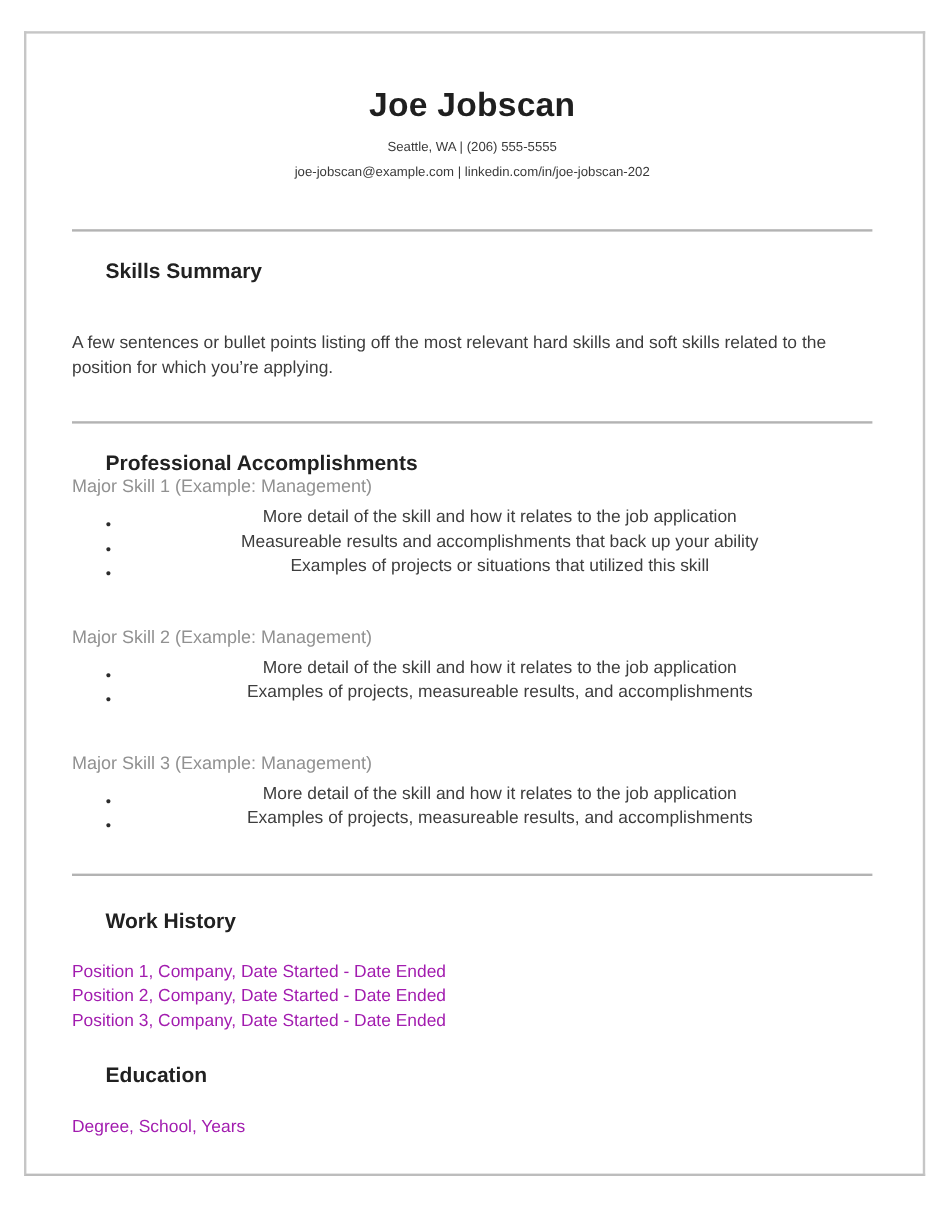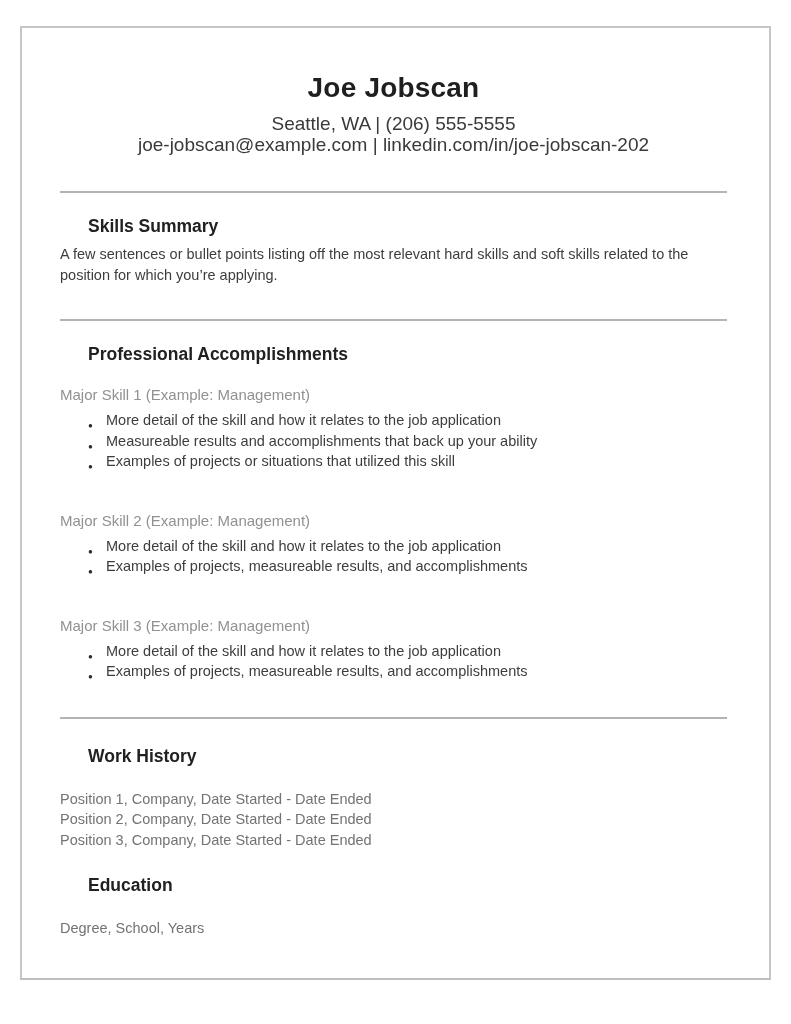--- a/index.html
+++ b/index.html
@@ -23,21 +23,21 @@
   }
   .doc-header { text-align: center; color: #3a3a3a; }
   .doc-name {
     font-size: 28px;
     font-weight: 600;
     color: #1f1f1f;
     letter-spacing: 0.2px;
     margin-bottom: 9px;
   }
   .contact-line {
-    font-size: 19px;
+    font-size: 11px;
     line-height: 21px;
     color: #3a3a3a;
   }
   .rule {
     border: none;
     border-top: 2px solid #b3b3b3;
     height: 0;
   }
   .rule-1 { margin-top: 36px; }
   .rule-2 { margin-top: 33px; }
@@ -46,52 +46,53 @@
     font-size: 17.5px;
     font-weight: 700;
     color: #212121;
     margin-top: 23px;
     margin-left: 28px;
   }
   .body-text {
     font-size: 14.5px;
     line-height: 21px;
     color: #3d3d3d;
-    margin-top: 7px;
+    margin-top: 39px;
   }
-  .skill-group { margin-top: 21px; }
+  .skill-group { }
   .skill-group + .skill-group { margin-top: 40px; }
   .skill-label {
     font-size: 15px;
     color: #919191;
   }
   .skill-bullets {
     margin-top: 7px;
     padding-left: 46px;
     list-style: none;
+    text-align: center;
   }
   .skill-bullets li {
     font-size: 14.5px;
     line-height: 20.5px;
     color: #3d3d3d;
     position: relative;
   }
   .skill-bullets li::before {
     content: "●";
     font-size: 8px;
     position: absolute;
     left: -18px;
     top: 6px;
     color: #2b2b2b;
   }
   .positions-list, .education-list {
     margin-top: 22px;
     font-size: 14.5px;
     line-height: 20.5px;
-    color: #737373;
+    color: #a21caf;
   }
   .work-title { margin-top: 27px; }
   .education-title { margin-top: 25px; }
 </style>
 </head>
 <body>
 
 <div class="page">
 
   <header class="doc-header">

